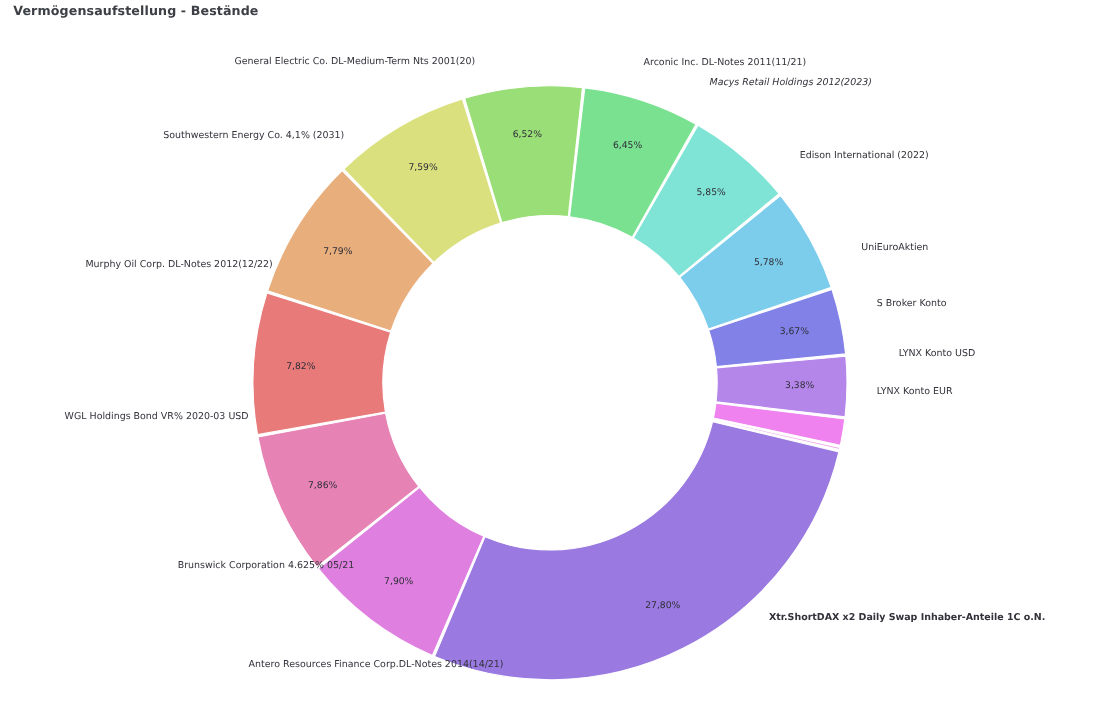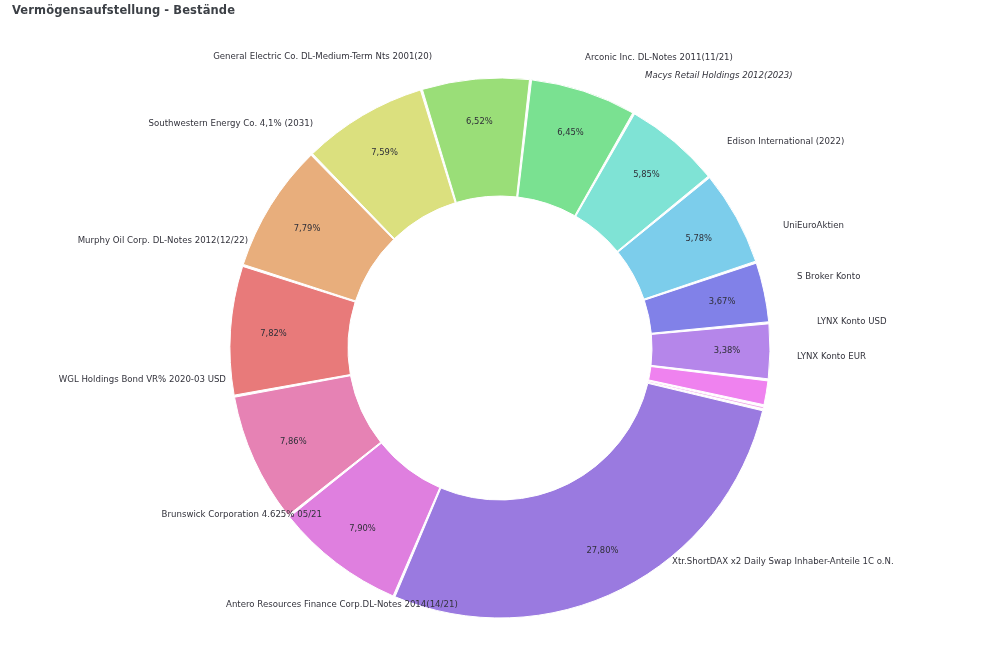--- a/index.html
+++ b/index.html
@@ -99,21 +99,21 @@
       </g>
   </svg>
   <div id="outer-label-group">
       <div class="outer-label anchor-start" style="left: 585px; top: 46px; margin-top: 12px;">Arconic Inc. DL-Notes 2011(11/21)</div>
       <div class="outer-label anchor-start" style="left: 645px; top: 76px; font-style: italic;">Macys Retail Holdings 2012(2023)</div>
       <div class="outer-label anchor-start" style="left: 727px; top: 142px;">Edison International (2022)</div>
       <div class="outer-label anchor-start" style="left: 783px; top: 226px;">UniEuroAktien</div>
       <div class="outer-label anchor-start" style="left: 797px; top: 277px;">S Broker Konto</div>
       <div class="outer-label anchor-start" style="left: 797px; top: 322px; padding-left: 20px;">LYNX Konto USD</div>
       <div class="outer-label anchor-start" style="left: 797px; top: 357px;">LYNX Konto EUR</div>
-      <div class="outer-label anchor-start" style="left: 672px; top: 562px;">Xtr.ShortDAX x2 Daily Swap Inhaber-Anteile 1C o.N.</div>
+      <div class="outer-label anchor-start" style="left: 699px; top: 562px; font-weight: bold;">Xtr.ShortDAX x2 Daily Swap Inhaber-Anteile 1C o.N.</div>
       <div class="outer-label anchor-start" style="left: 226px; top: 605px; text-align: center;">Antero Resources Finance Corp.DL-Notes 2014(14/21)</div>
       <div class="outer-label anchor-end" style="left: 322px; top: 515px; text-align: center;">Brunswick Corporation 4.625% 05/21</div>
       <div class="outer-label anchor-end" style="left: 226px; top: 380px;">WGL Holdings Bond VR% 2020-03 USD</div>
       <div class="outer-label anchor-end" style="left: 228px; top: 241px; margin-left: 20px;">Murphy Oil Corp. DL-Notes 2012(12/22)</div>
       <div class="outer-label anchor-end" style="left: 313px; top: 124px;">Southwestern Energy Co. 4,1% (2031)</div>
       <div class="outer-label anchor-end" style="left: 432px; top: 57px;">General Electric Co. DL-Medium-Term Nts 2001(20)</div>
     </div>
 </div>
 
 </body></html>

